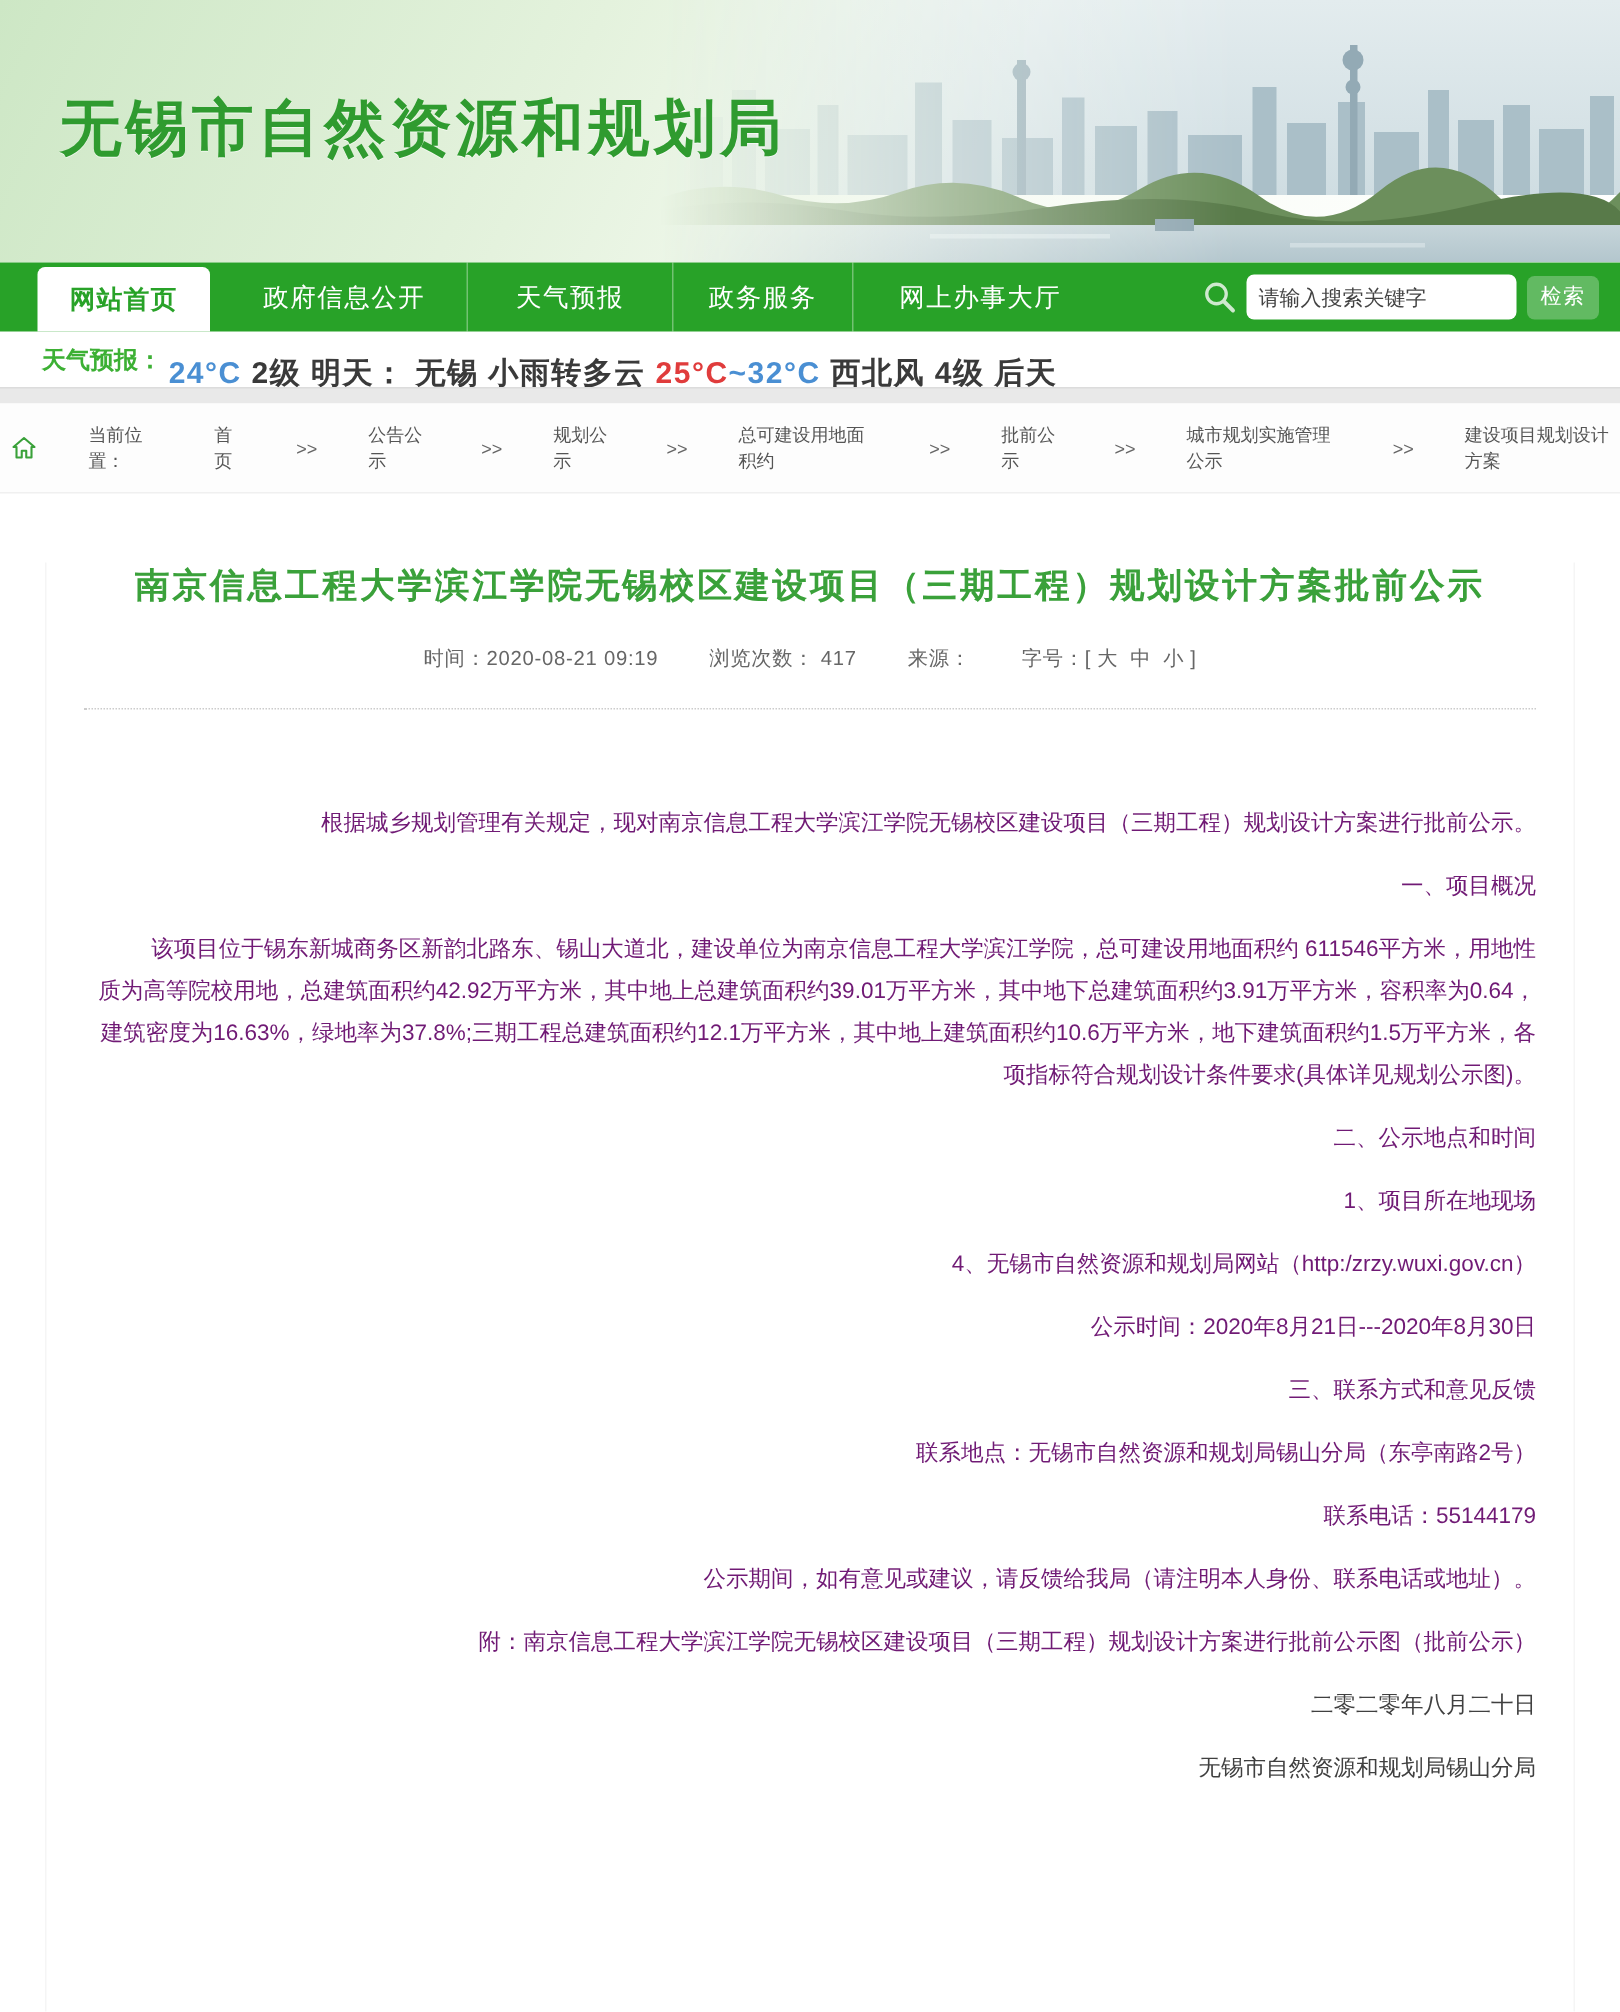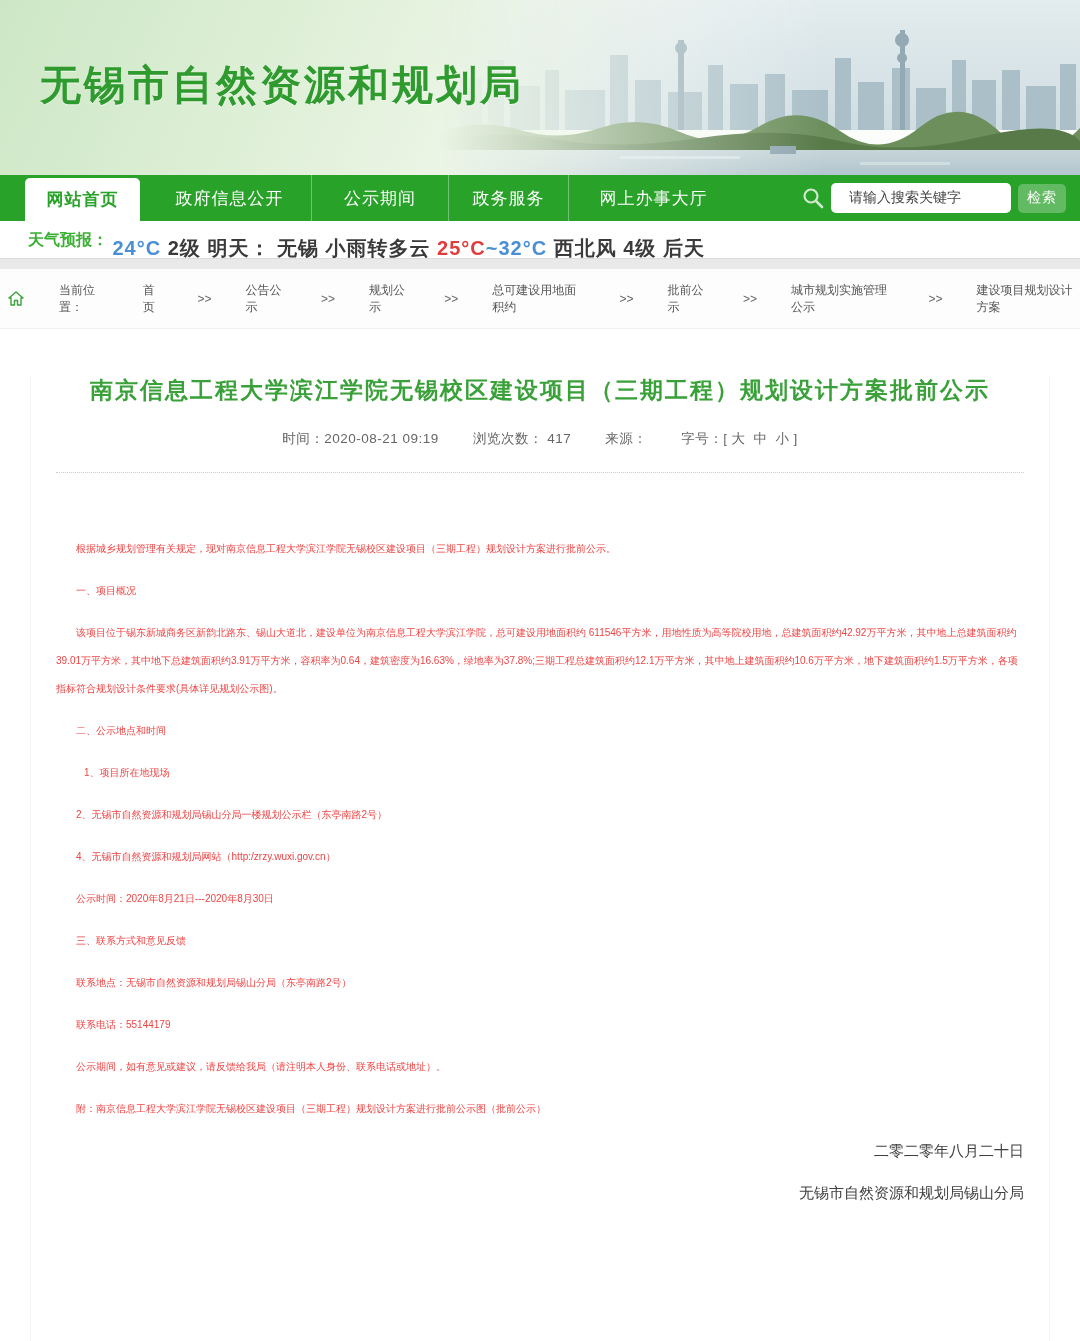--- a/index.html
+++ b/index.html
@@ -72,24 +72,24 @@
     right: 14px; top: 0; height: 46px;
     display: flex;
     align-items: center;
     gap: 4px;
   }
   .search-icon { width: 24px; height: 24px; display: inline-flex; margin-right: 2px; }
   .search-input {
     width: 180px; height: 30px;
     border: none;
     border-radius: 5px;
-    padding: 0 18px;
+    padding: 0 8px;
     font-size: 14px;
     color: #333;
-    font-family: Liberation Mono, monospace;
+    font-family: Liberation Sans, sans-serif;
     outline: none;
   }
   .search-input::placeholder { color: #444; opacity: 1; }
   .search-btn {
     width: 48px; height: 29px;
     background: #62ba62;
     color: #ffffff;
     border: none;
     border-radius: 5px;
     font-size: 14px;
@@ -168,23 +168,24 @@
   }
   .article-meta .gap { display: inline-block; width: 34px; }
   .fs-link { color: #666; cursor: pointer; margin: 0 4px; }
   .dotted {
     margin-top: 24px;
     border-top: 1px dotted #cccccc;
     height: 0;
   }
   .article-body {
     padding-top: 62px;
-    font-size: 10px;
-    color: #ef4444;
+    font-size: 15px;
+    color: #701a75;
     line-height: 28px;
+    text-align: right;
   }
   .article-body p { margin: 0 0 14px; text-indent: 2em; }
   .article-body p.indent-more { text-indent: 2.8em; }
   .signature { margin-top: 12px; text-align: right; font-size: 15px; color: #404040; line-height: 28px; }
   .signature p { margin: 0 0 14px; }
 </style>
 </head>
 <body>
 
 <header class="site-header">
@@ -242,21 +243,21 @@
       <rect x="420" y="162" width="90" height="3" fill="#dde8eb" opacity=".6"></rect>
       <rect x="330" y="146" width="26" height="8" fill="#8fa6b0"></rect>
     </svg>
   </div>
   <h1 class="site-title">无锡市自然资源和规划局</h1>
 </header>
 
 <nav class="main-nav">
   <a class="nav-tab active">网站首页</a>
   <a class="nav-tab t1 first">政府信息公开</a>
-  <a class="nav-tab t2">公示期间</a>
+  <a class="nav-tab t2">天气预报</a>
   <a class="nav-tab t3">政务服务</a>
   <a class="nav-tab t4">网上办事大厅</a>
   <div class="nav-search">
     <span class="search-icon">
       <svg width="24" height="24" viewBox="0 0 24 24">
           <circle cx="10" cy="10" r="6.5" fill="none" stroke="#cfe9cf" stroke-width="2.2"></circle>
           <line x1="15" y1="15" x2="21" y2="21" stroke="#cfe9cf" stroke-width="2.6" stroke-linecap="round"></line>
         </svg>
     </span>
     <input class="search-input" type="text" placeholder="请输入搜索关键字" style="">
@@ -301,21 +302,20 @@
   </div>
 
   <div class="dotted"></div>
 
   <div class="article-body">
     <p>根据城乡规划管理有关规定，现对南京信息工程大学滨江学院无锡校区建设项目（三期工程）规划设计方案进行批前公示。</p>
     <p>一、项目概况</p>
     <p>该项目位于锡东新城商务区新韵北路东、锡山大道北，建设单位为南京信息工程大学滨江学院，总可建设用地面积约 611546平方米，用地性质为高等院校用地，总建筑面积约42.92万平方米，其中地上总建筑面积约39.01万平方米，其中地下总建筑面积约3.91万平方米，容积率为0.64，建筑密度为16.63%，绿地率为37.8%;三期工程总建筑面积约12.1万平方米，其中地上建筑面积约10.6万平方米，地下建筑面积约1.5万平方米，各项指标符合规划设计条件要求(具体详见规划公示图)。</p>
     <p>二、公示地点和时间</p>
     <p class="indent-more">1、项目所在地现场</p>
-    <p>2、无锡市自然资源和规划局锡山分局一楼规划公示栏（东亭南路2号）</p>
     <p>4、无锡市自然资源和规划局网站（http:/zrzy.wuxi.gov.cn）</p>
     <p>公示时间：2020年8月21日---2020年8月30日</p>
     <p>三、联系方式和意见反馈</p>
     <p>联系地点：无锡市自然资源和规划局锡山分局（东亭南路2号）</p>
     <p>联系电话：55144179</p>
     <p>公示期间，如有意见或建议，请反馈给我局（请注明本人身份、联系电话或地址）。</p>
     <p>附：南京信息工程大学滨江学院无锡校区建设项目（三期工程）规划设计方案进行批前公示图（批前公示）</p>
   </div>
 
   <div class="signature">

